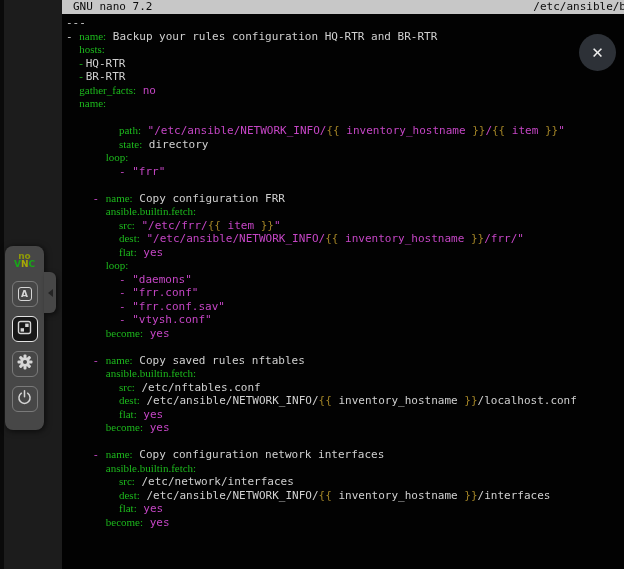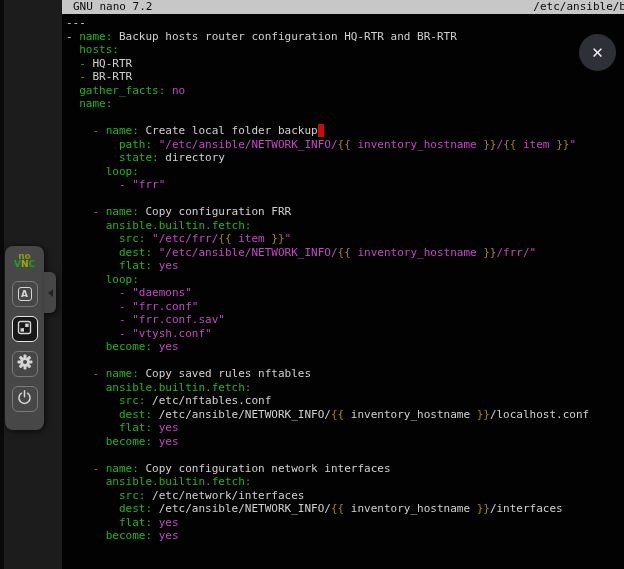--- a/index.html
+++ b/index.html
@@ -31,21 +31,21 @@
                   border-right:5px solid #242424; }
 
   
   .terminal { position:relative; flex:1; height:569px; background:#020202; }
   .nano-titlebar { height:14px; background:#c7c7c7; color:#0b0b0b; font-size:11px; line-height:14px;
                    display:flex; justify-content:space-between; padding-left:11px; white-space:pre; overflow:hidden;gap:32px; }
   .nano-titlebar .tb-file { padding-right:0; margin-right:-2px; }
   .editor { padding:2px 0 0 4px; font-size:11px; line-height:13.5px; }
   .line { white-space:pre; height:13.5px; }
   .c-w  { color:var(--txt); }
-  .c-g  { color:var(--key); }
+  .c-g  { color:var(--key);font-family:Liberation Serif, serif; }
   .c-m  { color:var(--str); }
   .c-y  { color:var(--brace); }
   .c-cur{ background:var(--cursor); color:transparent; }
 
   
   .close-btn { position:absolute; left:517px; top:34px; width:37px; height:37px; border-radius:50%;
                background:#2d3137; color:#eeeeee; display:flex; align-items:center; justify-content:center;
                font-family:"DejaVu Sans", sans-serif; font-size:15px; font-weight:bold; }
 </style>
 </head>
@@ -104,28 +104,27 @@
 </div>
 
 <div class="terminal">
   <div class="nano-titlebar">
     <span class="tb-app">GNU nano 7.2</span>
     <span class="tb-file">/etc/ansible/b</span>
   </div>
 
   <div class="editor">
       <div class="line"><span class="c-w">---</span></div>
-      <div class="line"><span class="c-w">- </span><span class="c-g">name:</span><span class="c-w"> Backup hosts router configuration HQ-RTR and BR-RTR</span></div>
+      <div class="line"><span class="c-w">- </span><span class="c-g">name:</span><span class="c-w"> Backup your rules configuration HQ-RTR and BR-RTR</span></div>
       <div class="line"><span class="c-w">  </span><span class="c-g">hosts:</span></div>
       <div class="line"><span class="c-w">  </span><span class="c-g">- </span><span class="c-w">HQ-RTR</span></div>
       <div class="line"><span class="c-w">  </span><span class="c-g">- </span><span class="c-w">BR-RTR</span></div>
       <div class="line"><span class="c-w">  </span><span class="c-g">gather_facts:</span><span class="c-w"> </span><span class="c-m">no</span></div>
       <div class="line"><span class="c-w">  </span><span class="c-g">name:</span></div>
       <div class="line"> </div>
-      <div class="line"><span class="c-w">    </span><span class="c-m">- </span><span class="c-g">name:</span><span class="c-w"> Create local folder backup</span><span class="c-cur"> </span></div>
       <div class="line"><span class="c-w">        </span><span class="c-g">path:</span><span class="c-w"> </span><span class="c-m">"/etc/ansible/NETWORK_INFO/</span><span class="c-y">{{</span><span class="c-m"> inventory_hostname </span><span class="c-y">}}</span><span class="c-m">/</span><span class="c-y">{{</span><span class="c-m"> item </span><span class="c-y">}}</span><span class="c-m">"</span></div>
       <div class="line"><span class="c-w">        </span><span class="c-g">state:</span><span class="c-w"> directory</span></div>
       <div class="line"><span class="c-w">      </span><span class="c-g">loop:</span></div>
       <div class="line"><span class="c-w">        </span><span class="c-m">- "frr"</span></div>
       <div class="line"> </div>
       <div class="line"><span class="c-w">    </span><span class="c-m">- </span><span class="c-g">name:</span><span class="c-w"> Copy configuration FRR</span></div>
       <div class="line"><span class="c-w">      </span><span class="c-g">ansible.builtin.fetch:</span></div>
       <div class="line"><span class="c-w">        </span><span class="c-g">src:</span><span class="c-w"> </span><span class="c-m">"/etc/frr/</span><span class="c-y">{{</span><span class="c-m"> item </span><span class="c-y">}}</span><span class="c-m">"</span></div>
       <div class="line"><span class="c-w">        </span><span class="c-g">dest:</span><span class="c-w"> </span><span class="c-m">"/etc/ansible/NETWORK_INFO/</span><span class="c-y">{{</span><span class="c-m"> inventory_hostname </span><span class="c-y">}}</span><span class="c-m">/frr/"</span></div>
       <div class="line"><span class="c-w">        </span><span class="c-g">flat:</span><span class="c-w"> </span><span class="c-m">yes</span></div>

